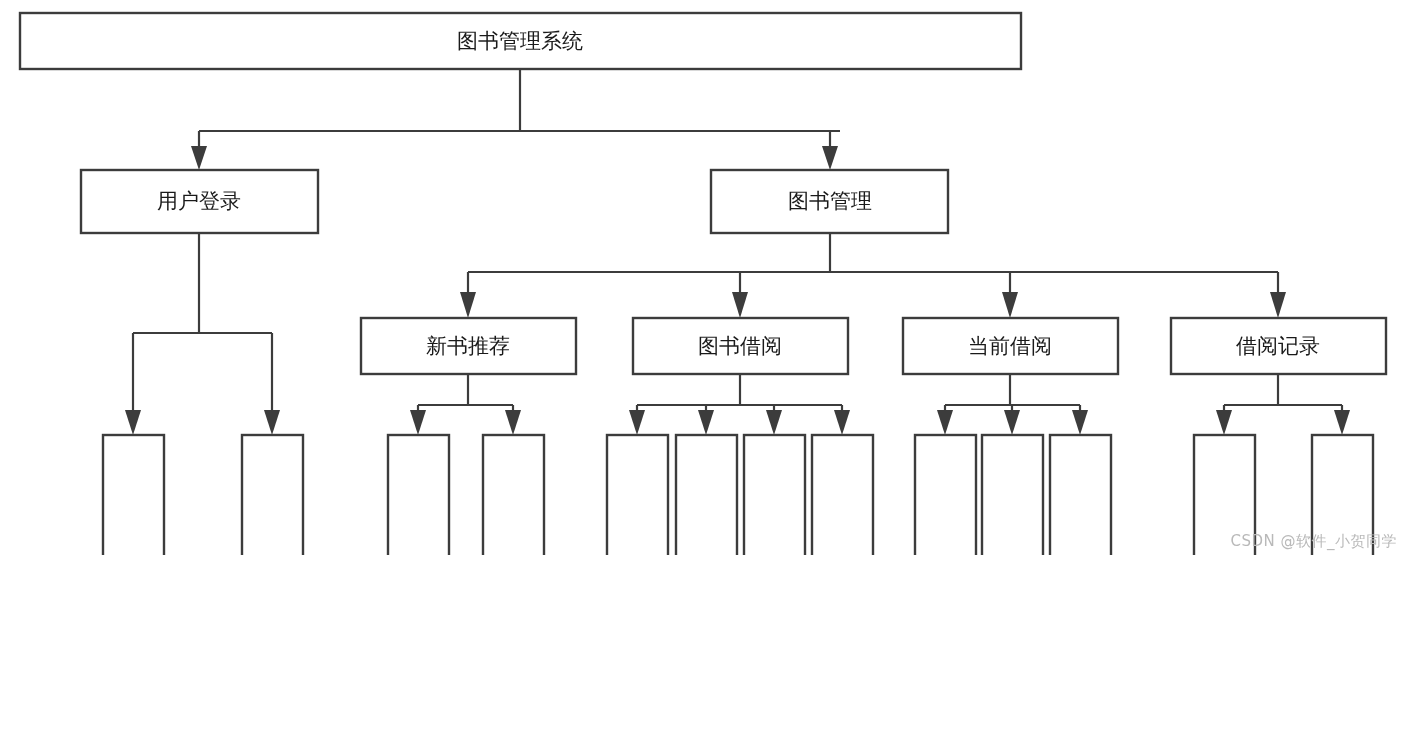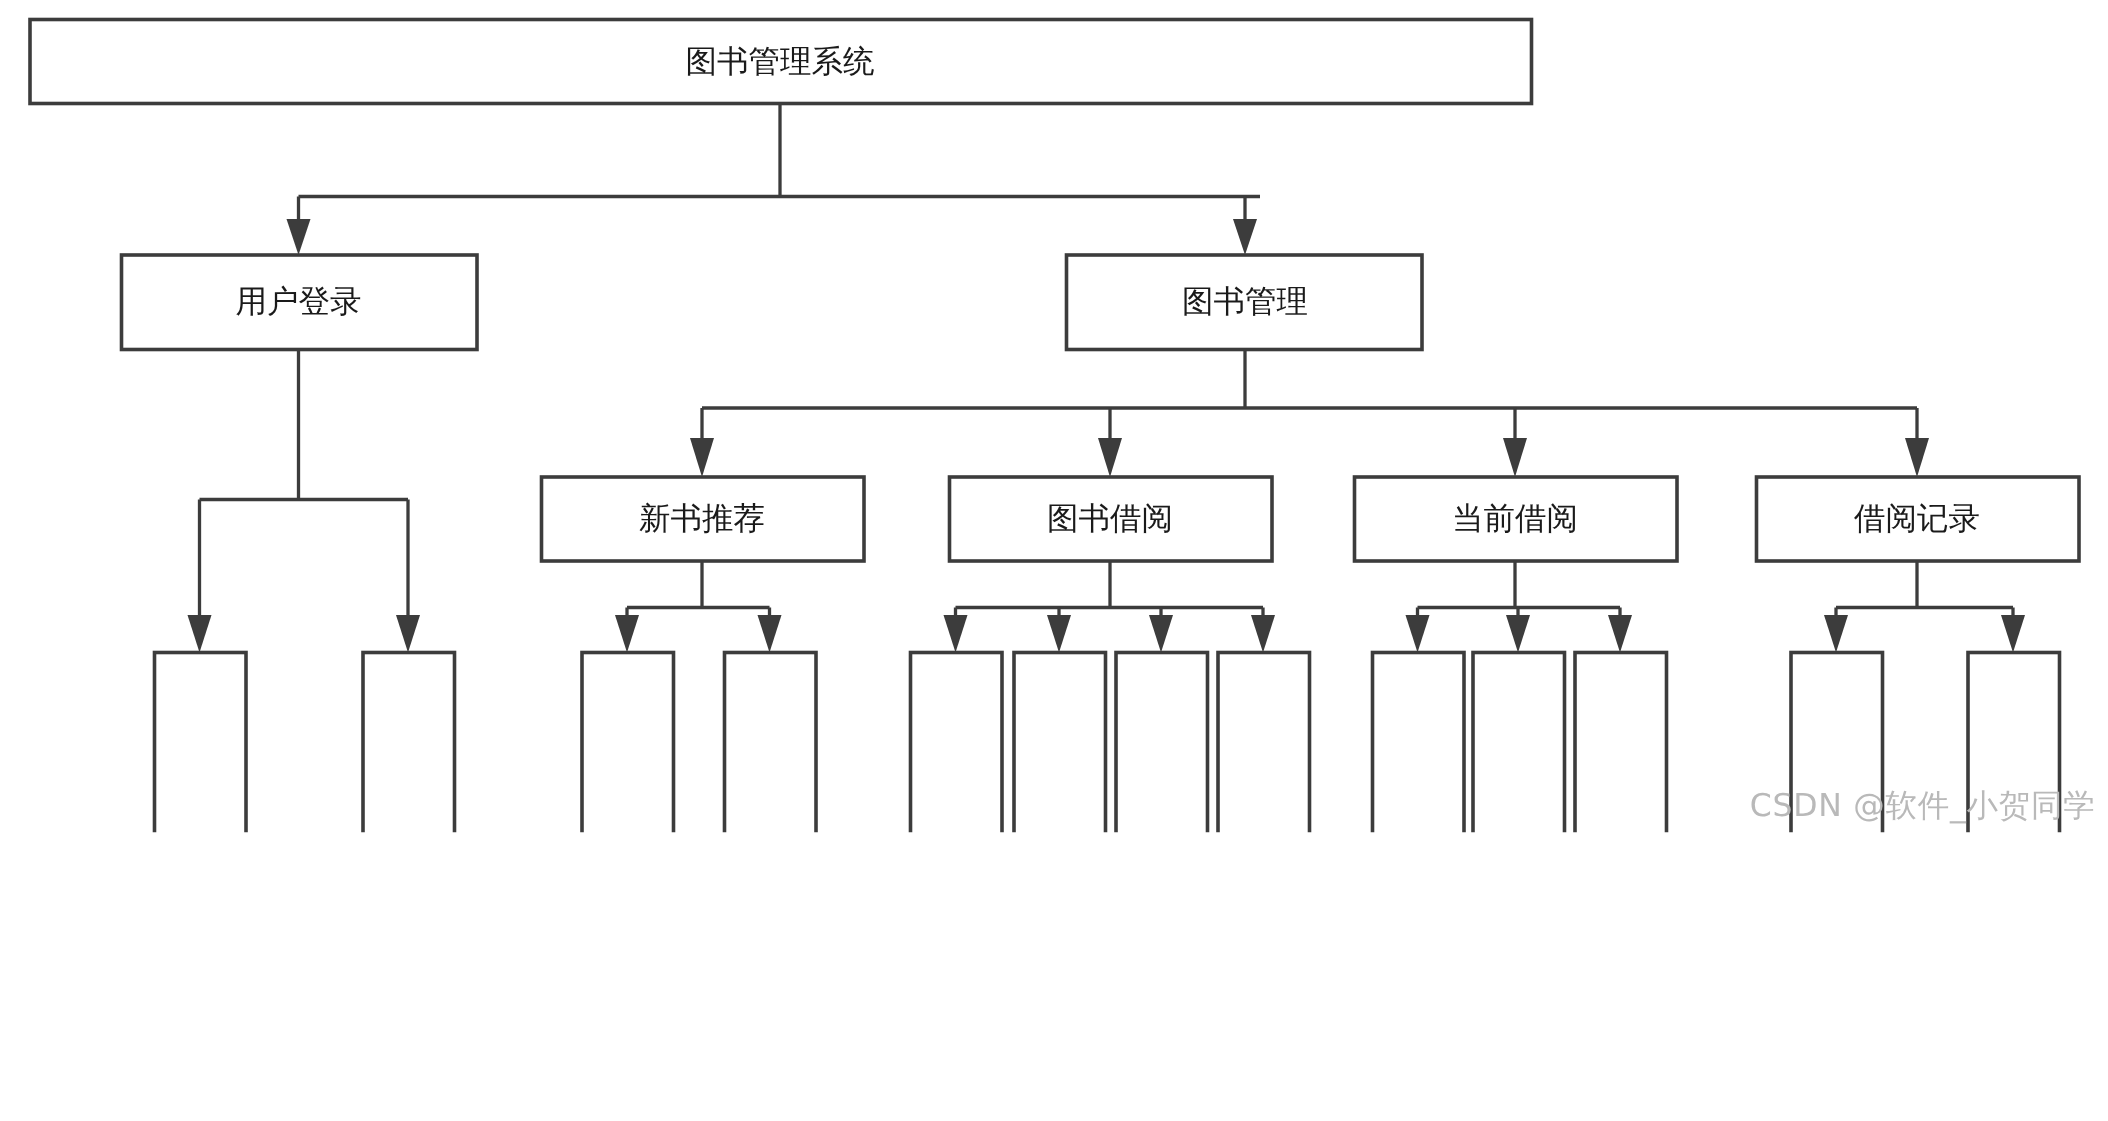--- a/index.html
+++ b/index.html
@@ -61,21 +61,21 @@
     pointer-events: none;
   }
   .vlabel.centered {
     align-items: center;
   }
   .watermark {
     position: absolute;
     right: 8px;
     bottom: 4px;
     font-family: "DejaVu Sans", "Liberation Sans", sans-serif;
-    font-size: 21px;
+    font-size: 15px;
     color: #b9b9b9;
     letter-spacing: 0.5px;
     white-space: nowrap;
   }
 </style>
 </head>
 <body>
 
 <div id="diagram-root">
 

